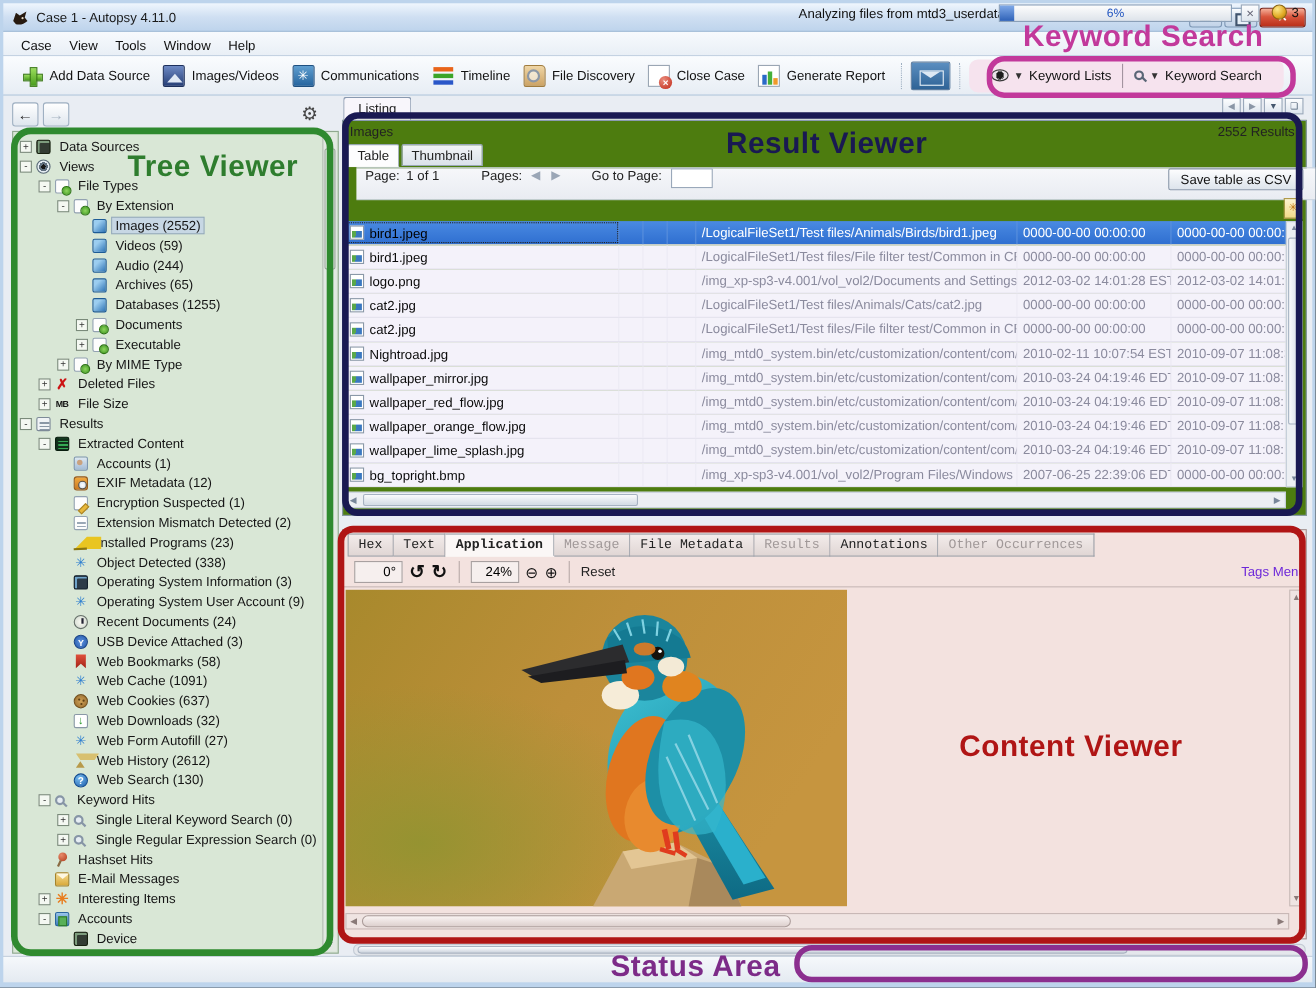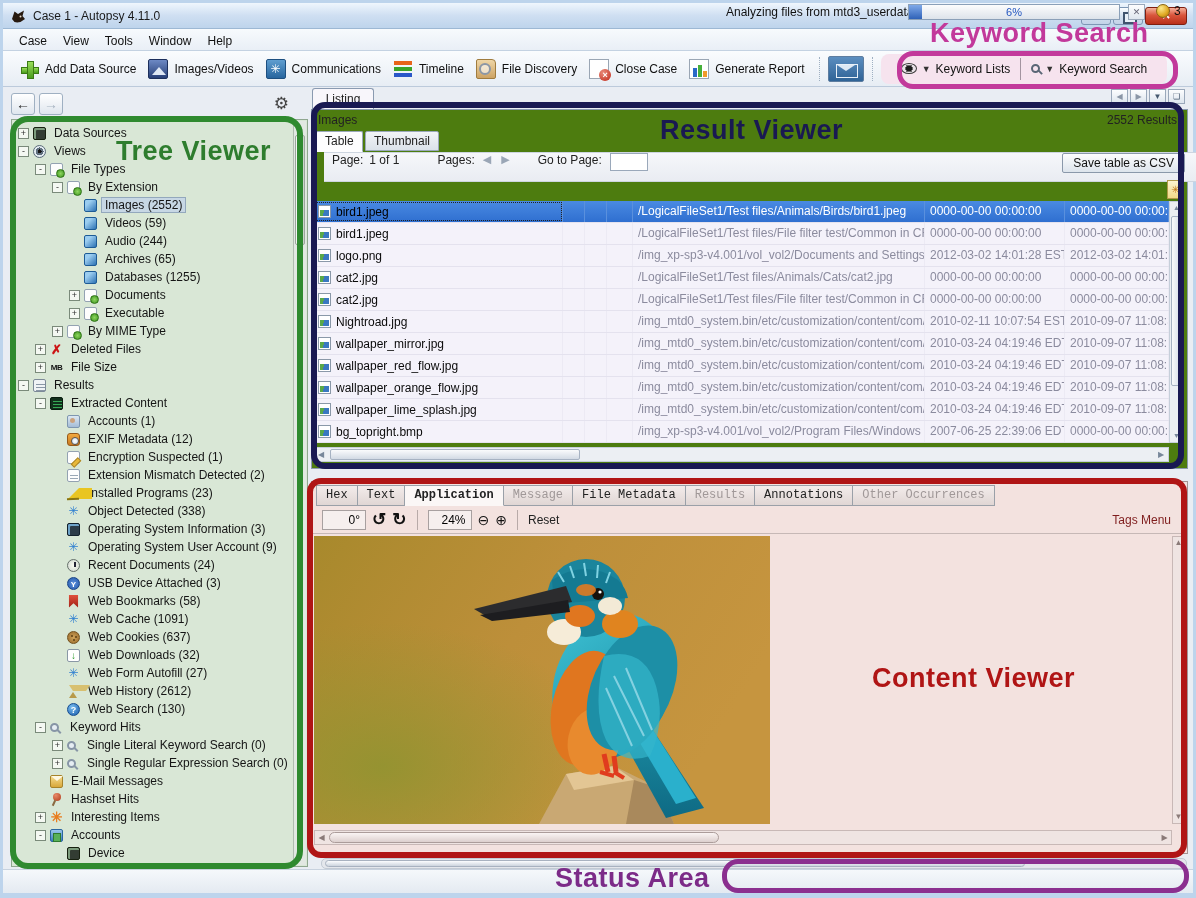--- a/index.html
+++ b/index.html
@@ -176,21 +176,21 @@
   .cv-tab{height:21px;border:1px solid #9aa0a8;border-left:none;background:linear-gradient(#f3eceb,#e0d6d4);
     font-size:12px;color:#222;padding:2px 9px;cursor:pointer;font-family:Liberation Mono, monospace;}
   .cv-tab:first-child{border-left:1px solid #9aa0a8;}
   .cv-tab.selected{background:#fbf7f6;font-weight:bold;border-bottom-color:#fbf7f6;}
   .cv-tab.disabled{color:#a09898;cursor:default;}
   #cv-toolbar{position:absolute;left:0;top:24px;width:100%;height:28px;border-bottom:1px solid #c6b8b6;display:flex;align-items:center;padding-left:10px;gap:6px;font-size:12px;color:#222;}
   .cv-field{height:20px;border:1px solid #a8a0a0;background:#f6efee;text-align:right;padding:2px 5px;font-size:12px;width:44px;}
   .rot-btn{font-size:17px;font-weight:bold;color:#111;cursor:pointer;line-height:20px;}
   .cv-sep{width:0;height:20px;border-left:1px solid #b8aaa8;margin:0 4px;}
   .zoom-btn{font-size:14px;color:#111;cursor:pointer;}
-  #tags-menu{margin-left:auto;margin-right:16px;font-size:12px;color:#7f1d1d;cursor:pointer;}
+  #tags-menu{margin-left:auto;font-size:12px;color:#6d28d9;cursor:pointer;}
   #cv-image{position:absolute;left:2px;top:54px;width:456px;height:288px;}
   #cv-vscroll{position:absolute;right:2px;top:54px;width:13px;height:288px;background:#efe4e2;border:1px solid #c8b8b6;}
   #cv-vscroll .arr{position:absolute;left:0;right:0;height:12px;font-size:8px;color:#8a7a78;text-align:center;line-height:12px;cursor:pointer;}
   #cv-hscroll{position:absolute;left:2px;bottom:8px;width:858px;height:15px;background:#efe4e2;border:1px solid #c8b8b6;}
   #cv-hscroll .thumb{position:absolute;left:14px;top:1px;height:11px;width:390px;background:linear-gradient(#faf4f3,#ddd0ce);border:1px solid #ab9c9a;border-radius:6px;cursor:pointer;}
   #cv-hscroll .harr{position:absolute;top:0;width:13px;height:13px;font-size:8px;color:#8a7a78;text-align:center;line-height:13px;cursor:pointer;}
   #outer-scroll{position:absolute;left:318px;top:771px;width:866px;height:11px;background:#e4e7ec;border:1px solid #c2cad4;border-radius:5px;}
   #outer-scroll .thumb{position:absolute;left:3px;top:1px;height:7px;width:700px;background:linear-gradient(#fcfdfe,#ccd4de);border:1px solid #a8b2c0;border-radius:4px;}
 
   
@@ -478,27 +478,27 @@
             <span class="ti magnifier"></span>
             <span class="tlab">Single Literal Keyword Search (0)</span>
           </div>
           <div class="tree-row" style="padding-left: 40px;">
             <span class="exp">+</span>
             <span class="ti magnifier"></span>
             <span class="tlab">Single Regular Expression Search (0)</span>
           </div>
           <div class="tree-row" style="padding-left: 23px;">
             <span class="exp-sp"></span>
+            <span class="ti pin"></span>
+            <span class="tlab">Hashset Hits</span>
+          </div>
+          <div class="tree-row" style="padding-left: 23px;">
+            <span class="exp-sp"></span>
             <span class="ti mail"></span>
             <span class="tlab">E-Mail Messages</span>
-          </div>
-          <div class="tree-row" style="padding-left: 23px;">
-            <span class="exp-sp"></span>
-            <span class="ti pin"></span>
-            <span class="tlab">Hashset Hits</span>
           </div>
           <div class="tree-row" style="padding-left: 23px;">
             <span class="exp">+</span>
             <span class="ti asterisk"></span>
             <span class="tlab">Interesting Items</span>
           </div>
           <div class="tree-row" style="padding-left: 23px;">
             <span class="exp">-</span>
             <span class="ti card"></span>
             <span class="tlab">Accounts</span>

